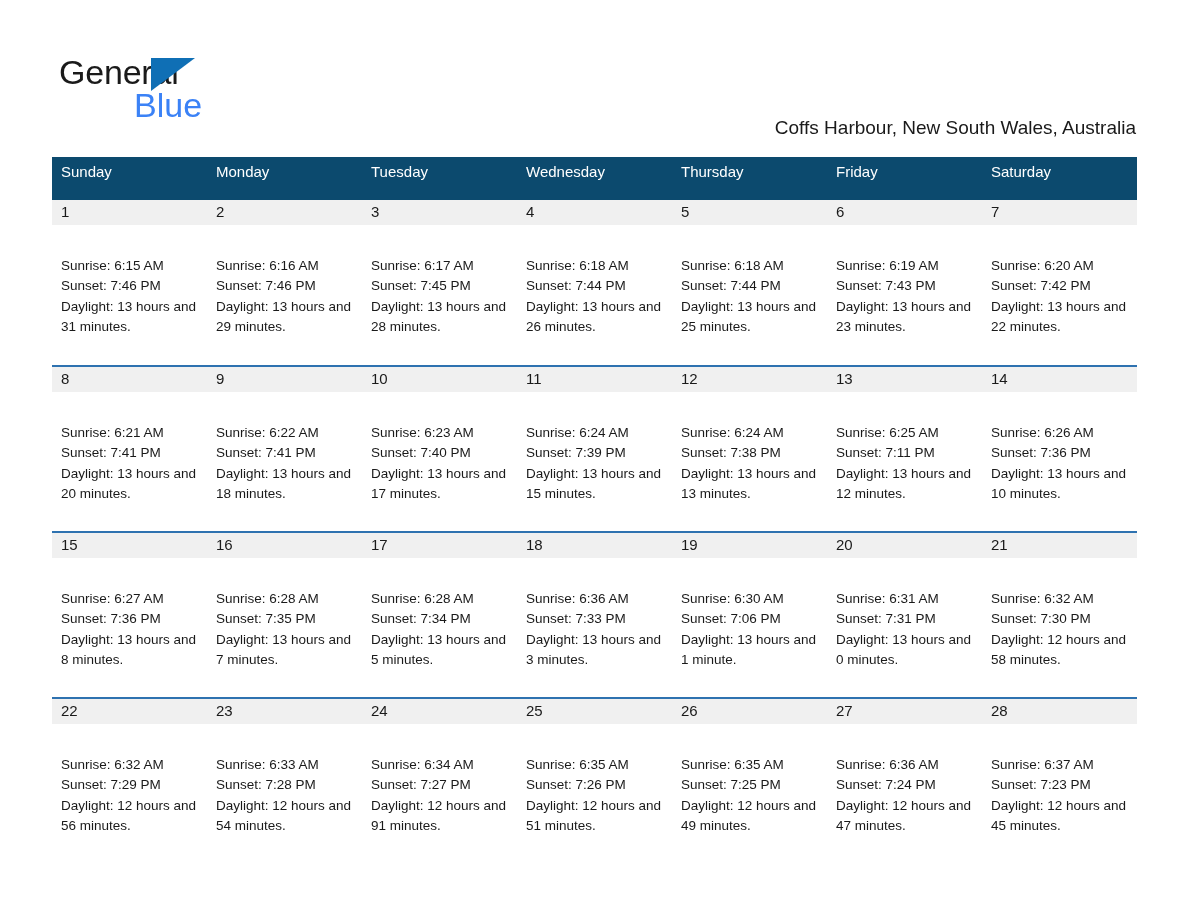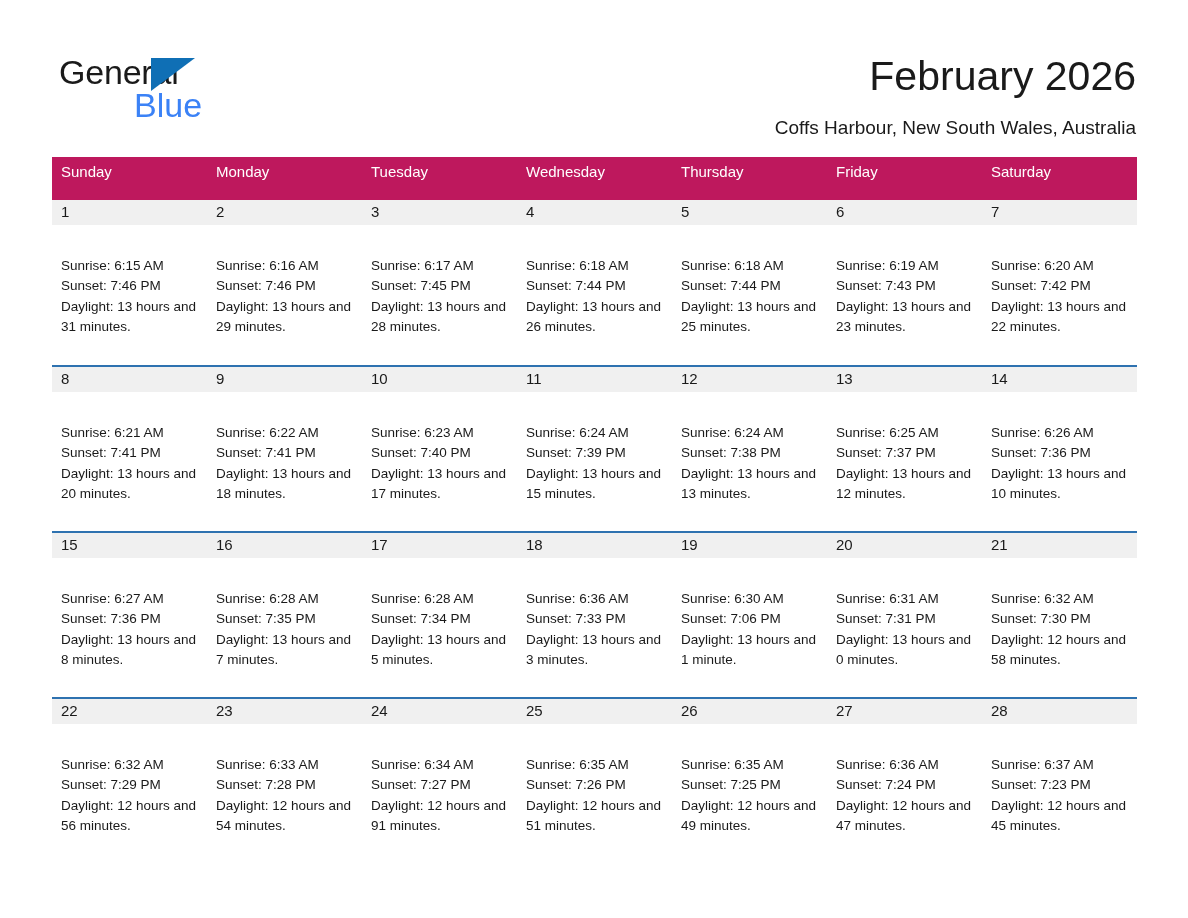--- a/index.html
+++ b/index.html
@@ -86,21 +86,21 @@
     position: absolute;
     left: 52px;
     top: 157px;
     width: 1085px;
     border-collapse: collapse;
     table-layout: fixed;
   }
   .cal col { width: 155px; }
 
   thead th {
-    background: #be185d;
+    background: #0c4a6e;
     color: #ffffff;
     font-size: 15px;
     font-weight: normal;
     text-align: left;
     padding: 6px 0 20px 9px;
     height: 32px;
     vertical-align: middle;
     font-family: "Liberation Sans", sans-serif;
   }
 
@@ -138,21 +138,20 @@
 <div class="page">
 
   <div class="top">
 
     <div class="logo">
       <span class="logo-general">General</span>
       <span class="logo-tri"></span>
       <span class="logo-blue">Blue</span>
     </div>
 
-    <div class="title-month">February 2026</div>
     <div class="title-location">Coffs Harbour, New South Wales, Australia</div>
   </div>
 
   <table class="cal">
     <colgroup>
       <col>
         <col>
         <col>
         <col>
         <col>
@@ -269,21 +268,21 @@
           <div class="cellbody">
             <div>Sunrise: 6:24 AM</div>
             <div>Sunset: 7:38 PM</div>
             <div class="daylight">Daylight: 13 hours and 13 minutes.</div>
           </div>
         </td>
         <td>
           <div class="daynum">13</div>
           <div class="cellbody">
             <div>Sunrise: 6:25 AM</div>
-            <div>Sunset: 7:37 PM</div>
+            <div>Sunset: 7:11 PM</div>
             <div class="daylight">Daylight: 13 hours and 12 minutes.</div>
           </div>
         </td>
         <td>
           <div class="daynum">14</div>
           <div class="cellbody">
             <div>Sunrise: 6:26 AM</div>
             <div>Sunset: 7:36 PM</div>
             <div class="daylight">Daylight: 13 hours and 10 minutes.</div>
           </div>

